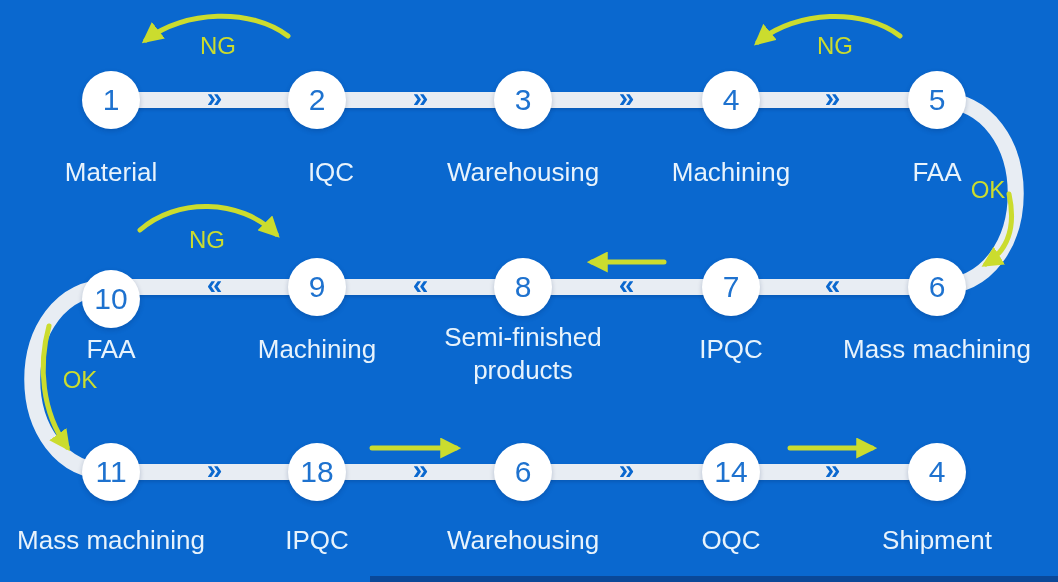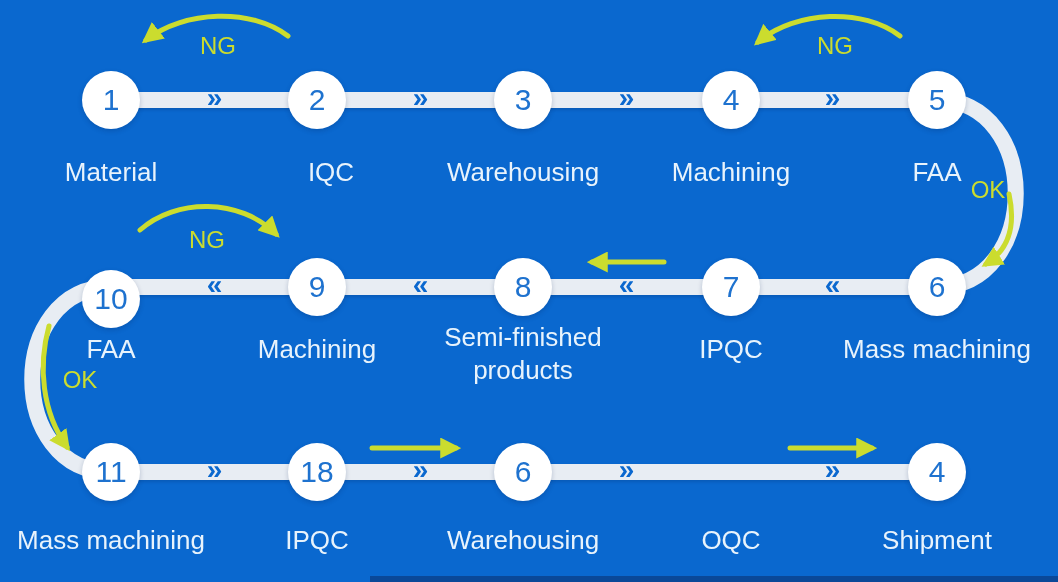--- a/index.html
+++ b/index.html
@@ -128,20 +128,21 @@
 
   <div class="node" style="left:82px;  top:270px;text-align:center;">10</div>
   <div class="node" style="left:288px; top:258px;">9</div>
   <div class="node" style="left:494px; top:258px;">8</div>
   <div class="node" style="left:702px; top:258px;">7</div>
   <div class="node" style="left:908px; top:258px;">6</div>
 
   <div class="node" style="left:82px;  top:443px;">11</div>
   <div class="node" style="left:288px; top:443px;">18</div>
   <div class="node" style="left:494px; top:443px;">6</div>
+  <div class="node" style="left:702px; top:443px;">14</div>
   <div class="node" style="left:908px; top:443px;">4</div>
 
   <div class="label" style="left:1px;   top:156px; width:220px;">Material</div>
   <div class="label" style="left:221px; top:156px; width:220px;">IQC</div>
   <div class="label" style="left:413px; top:156px; width:220px;">Warehousing</div>
   <div class="label" style="left:621px; top:156px; width:220px;">Machining</div>
   <div class="label" style="left:827px; top:156px; width:220px;">FAA</div>
 
   <div class="label" style="left:1px;   top:333px; width:220px;">FAA</div>
   <div class="label" style="left:207px; top:333px; width:220px;">Machining</div>

